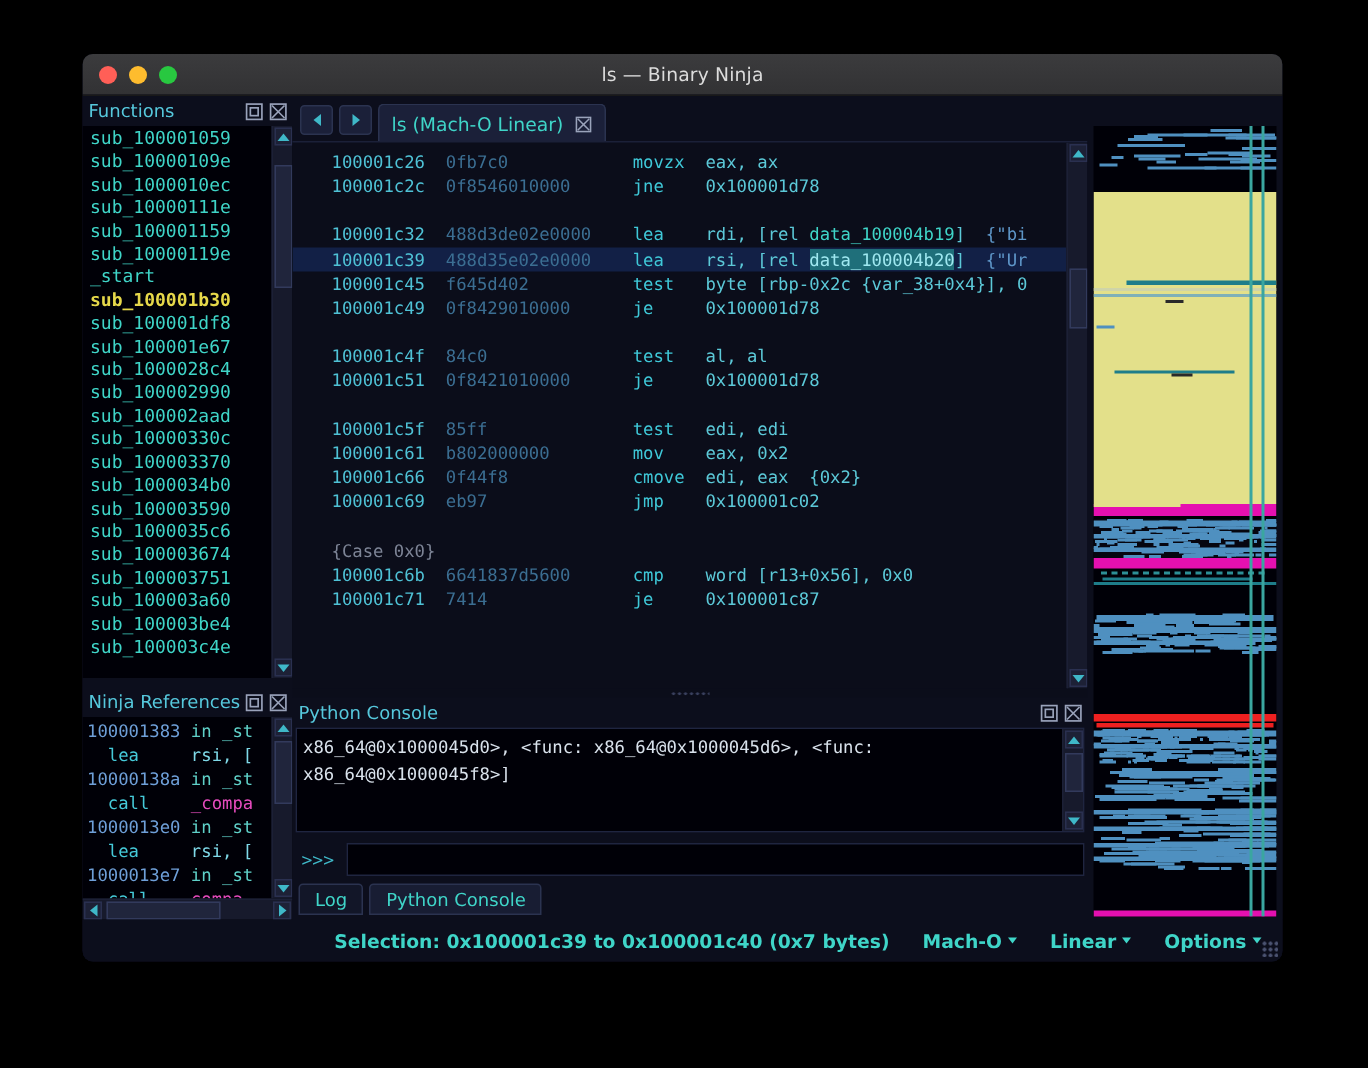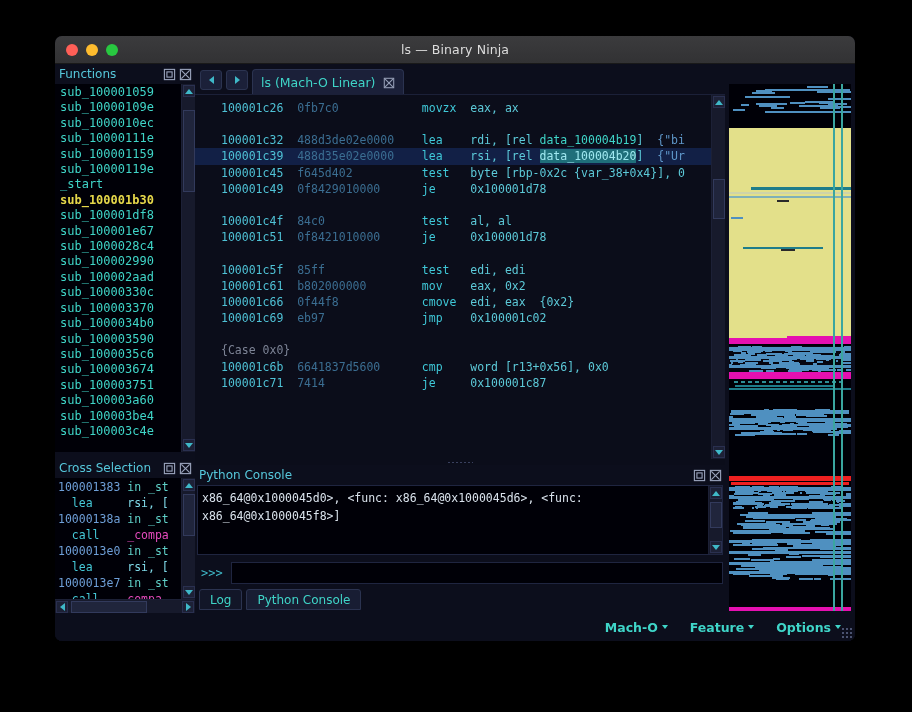--- a/index.html
+++ b/index.html
@@ -449,21 +449,21 @@
               </div>
           </div>
         </div>
         <div class="splitter-h">
             <div class="grip-h"></div>
           </div>
       </div>
 
       <div id="xrefs-panel">
         <div class="panel-head">
-          <div class="panel-title">Cross Selection</div>
+          <div class="panel-title">Ninja References</div>
           <div class="hdr-icons">
             <svg class="hdr-ico" viewBox="0 0 14 14">
               <rect x="1.5" y="1.5" width="11" height="11" fill="none" stroke="#9aa3bb" stroke-width="1.2"></rect>
               <rect x="4.2" y="4.2" width="5.6" height="5.6" fill="none" stroke="#9aa3bb" stroke-width="1.2"></rect>
             </svg>
             <svg class="hdr-ico" viewBox="0 0 14 14">
               <rect x="1.5" y="1.5" width="11" height="11" fill="none" stroke="#9aa3bb" stroke-width="1.2"></rect>
               <line x1="2.5" y1="2.5" x2="11.5" y2="11.5" stroke="#9aa3bb" stroke-width="1.2"></line>
               <line x1="11.5" y1="2.5" x2="2.5" y2="11.5" stroke="#9aa3bb" stroke-width="1.2"></line>
             </svg>
@@ -521,20 +521,21 @@
             <line x1="11.5" y1="2.5" x2="2.5" y2="11.5" stroke="#9aa3bb" stroke-width="1.2"></line>
           </svg>
           <div class="tab-underline"></div>
         </div>
       </div>
 
       <div id="disasm-wrap">
         <div id="disasm-area">
           <div id="disasm">
               <div class="dline"><span class="d-addr">100001c26</span>  <span class="d-bytes">0fb7c0            </span><span class="d-mn">movzx  </span><span class="d-op">eax, ax</span></div>
+              <div class="dline"><span class="d-addr">100001c2c</span>  <span class="d-bytes">0f8546010000      </span><span class="d-mn">jne    </span><span class="d-op">0x100001d78</span></div>
               <div class="dline">&nbsp;</div>
               <div class="dline"><span class="d-addr">100001c32</span>  <span class="d-bytes">488d3de02e0000    </span><span class="d-mn">lea    </span><span class="d-op">rdi, [rel </span><span class="d-datasym">data_100004b19</span><span class="d-op">]</span><span class="d-cmt">  {"bi</span></div>
               <div class="dline selected"><span class="d-addr">100001c39</span>  <span class="d-bytes">488d35e02e0000    </span><span class="d-mn">lea    </span><span class="d-op">rsi, [rel </span><span class="d-datasym hl">data_100004b20</span><span class="d-op">]</span><span class="d-cmt">  {"Ur</span></div>
               <div class="dline"><span class="d-addr">100001c45</span>  <span class="d-bytes">f645d402          </span><span class="d-mn">test   </span><span class="d-op">byte [rbp-0x2c {var_38+0x4}], 0</span></div>
               <div class="dline"><span class="d-addr">100001c49</span>  <span class="d-bytes">0f8429010000      </span><span class="d-mn">je     </span><span class="d-op">0x100001d78</span></div>
               <div class="dline">&nbsp;</div>
               <div class="dline"><span class="d-addr">100001c4f</span>  <span class="d-bytes">84c0              </span><span class="d-mn">test   </span><span class="d-op">al, al</span></div>
               <div class="dline"><span class="d-addr">100001c51</span>  <span class="d-bytes">0f8421010000      </span><span class="d-mn">je     </span><span class="d-op">0x100001d78</span></div>
               <div class="dline">&nbsp;</div>
               <div class="dline"><span class="d-addr">100001c5f</span>  <span class="d-bytes">85ff              </span><span class="d-mn">test   </span><span class="d-op">edi, edi</span></div>
@@ -1263,26 +1264,27 @@
               <div class="fm" style="left: 0px; top: 487px; width: 122px; height: 3px; background: rgb(79, 144, 192);"></div>
               <div class="fm" style="left: 0px; top: 523px; width: 122px; height: 8px; background: rgb(229, 16, 176);"></div>
               <div class="fm-cursor" style="left: 104px;"></div>
               <div class="fm-cursor" style="left: 112px;"></div>
             </div>
         </div>
       </div>
     </div>
 
     <div id="statusbar">
+      <div class="status-text">Selection: 0x100001c39 to 0x100001c40 (0x7 bytes)</div>
       <div class="status-drop">
         <span>Mach-O</span>
         <span class="caret"></span>
       </div>
       <div class="status-drop">
-        <span>Feature</span>
+        <span>Linear</span>
         <span class="caret"></span>
       </div>
       <div class="status-drop">
         <span>Options</span>
         <span class="caret"></span>
       </div>
       <div id="resize-grip"></div>
     </div>
 
   </div>

